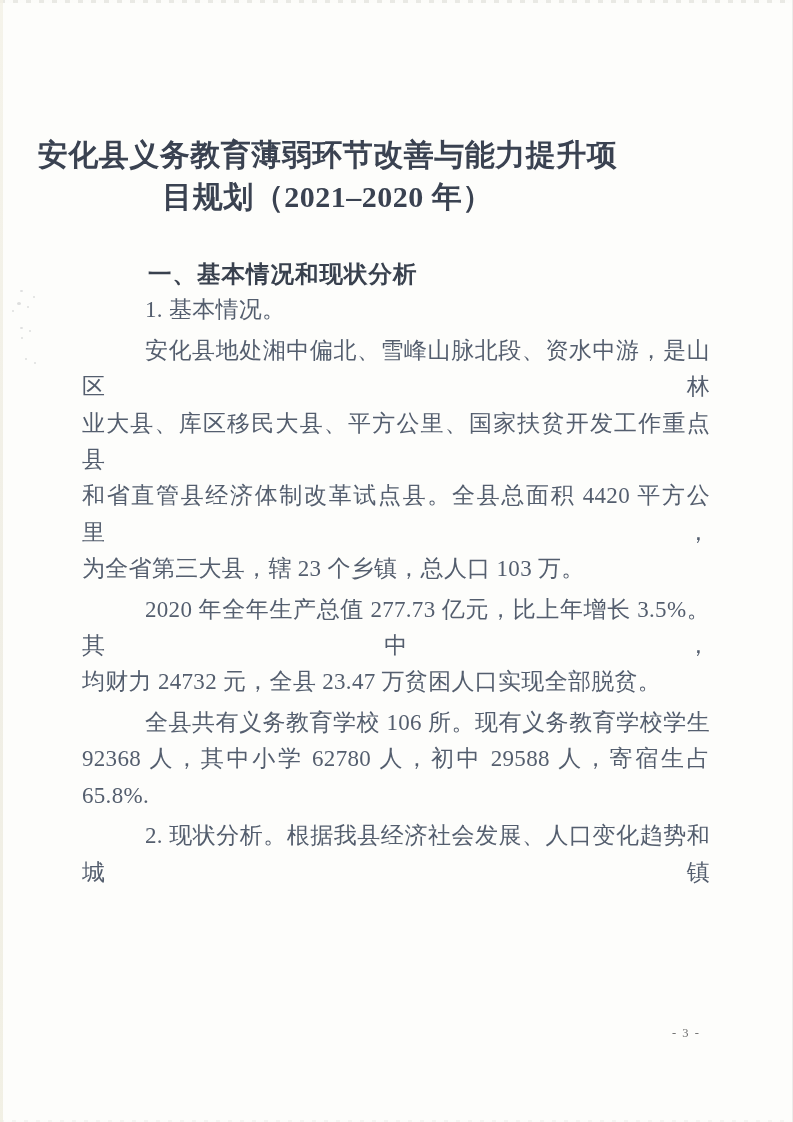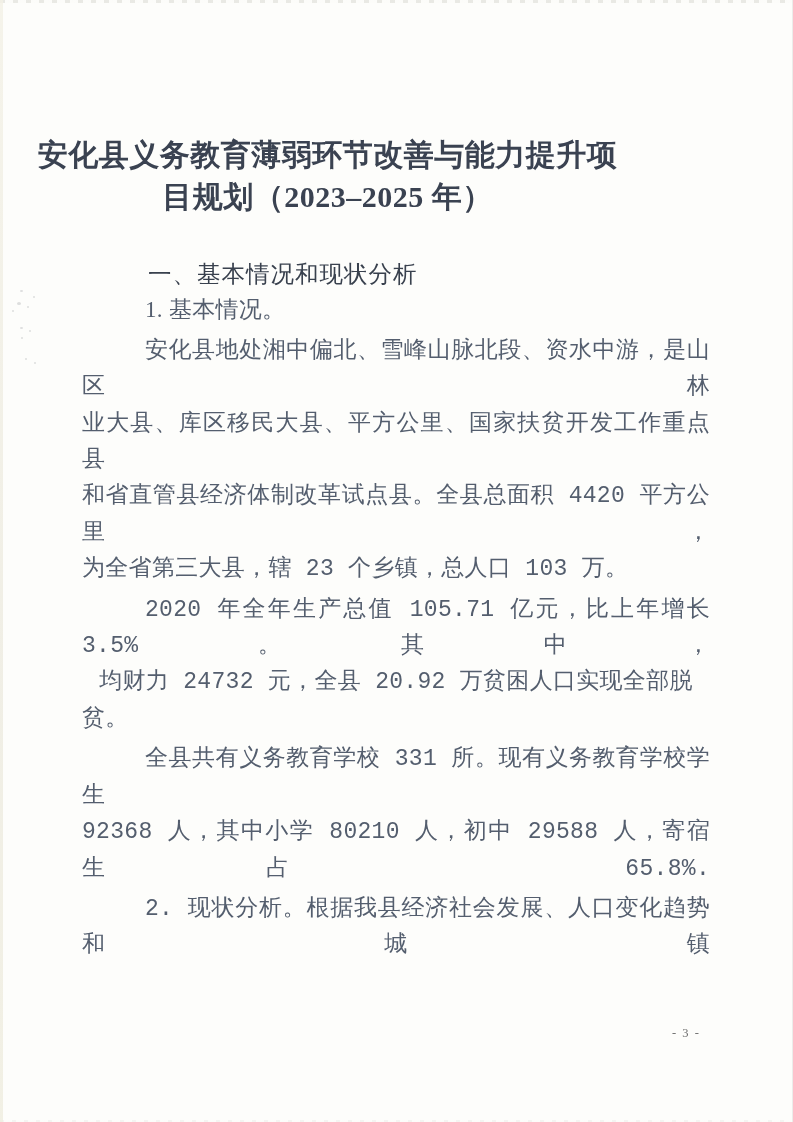--- a/index.html
+++ b/index.html
@@ -63,32 +63,31 @@
     left: 82px;
     top: 256px;
     width: 628px;
     font-size: 23px;
     line-height: 36.4px;
     color: #545e6e;
     letter-spacing: 0.3px;
   }
   .heading {
     font-family: "Liberation Sans", "DejaVu Sans", sans-serif;
-    font-weight: normal;
+    font-weight: bold;
     color: #39414e;
     text-indent: 66px;
     font-size: 23.5px;
     letter-spacing: 1px;
   }
   .para { margin: 4px 0 0 0; }
   .bline {
     text-align: justify;
     text-align-last: justify;
     text-justify: inter-character;
-    font-family: Liberation Mono, monospace;
   }
   .bline.first { text-indent: 63px; }
   .bline.end {
     text-align: center;
     text-align-last: left;
   }
   .subline { text-indent: 63px; }
   .page-number {
     position: absolute;
     left: 672px;
@@ -115,44 +114,44 @@
   <div class="speck" style="left:27px;top:306px;width:2px;height:2px"></div>
   <div class="speck" style="left:12px;top:310px;width:2px;height:2px"></div>
   <div class="speck" style="left:20px;top:327px;width:3px;height:2px"></div>
   <div class="speck" style="left:29px;top:330px;width:2px;height:2px"></div>
   <div class="speck" style="left:21px;top:337px;width:2px;height:2px"></div>
   <div class="speck" style="left:25px;top:358px;width:2px;height:2px"></div>
   <div class="speck" style="left:34px;top:362px;width:2px;height:2px"></div>
 
   <h1 class="title">
     <span class="tl">安化县义务教育薄弱环节改善与能力提升项</span>
-    <span class="tl">目规划（2023–2025 年）</span>
+    <span class="tl">目规划（2021–2020 年）</span>
   </h1>
 
   <div class="content">
 
     <div class="heading">一、基本情况和现状分析</div>
 
     <div class="subline">1. 基本情况。</div>
 
     <div class="para">
       <div class="bline first">安化县地处湘中偏北、雪峰山脉北段、资水中游，是山区林</div>
       <div class="bline">业大县、库区移民大县、平方公里、国家扶贫开发工作重点县</div>
       <div class="bline">和省直管县经济体制改革试点县。全县总面积 4420 平方公里，</div>
       <div class="bline end">为全省第三大县，辖 23 个乡镇，总人口 103 万。</div>
     </div>
 
     <div class="para">
-      <div class="bline first">2020 年全年生产总值 105.71 亿元，比上年增长 3.5%。其中，</div>
-      <div class="bline end">均财力 24732 元，全县 20.92 万贫困人口实现全部脱贫。</div>
+      <div class="bline first">2020 年全年生产总值 277.73 亿元，比上年增长 3.5%。其中，</div>
+      <div class="bline end">均财力 24732 元，全县 23.47 万贫困人口实现全部脱贫。</div>
     </div>
 
     <div class="para">
-      <div class="bline first">全县共有义务教育学校 331 所。现有义务教育学校学生</div>
-      <div class="bline">92368 人，其中小学 80210 人，初中 29588 人，寄宿生占 65.8%.</div>
+      <div class="bline first">全县共有义务教育学校 106 所。现有义务教育学校学生</div>
+      <div class="bline">92368 人，其中小学 62780 人，初中 29588 人，寄宿生占 65.8%.</div>
     </div>
 
     <div class="para">
       <div class="bline first">2. 现状分析。根据我县经济社会发展、人口变化趋势和城镇</div>
 
     </div>
 
   </div>
 
   <div class="page-number">- 3 -</div>

